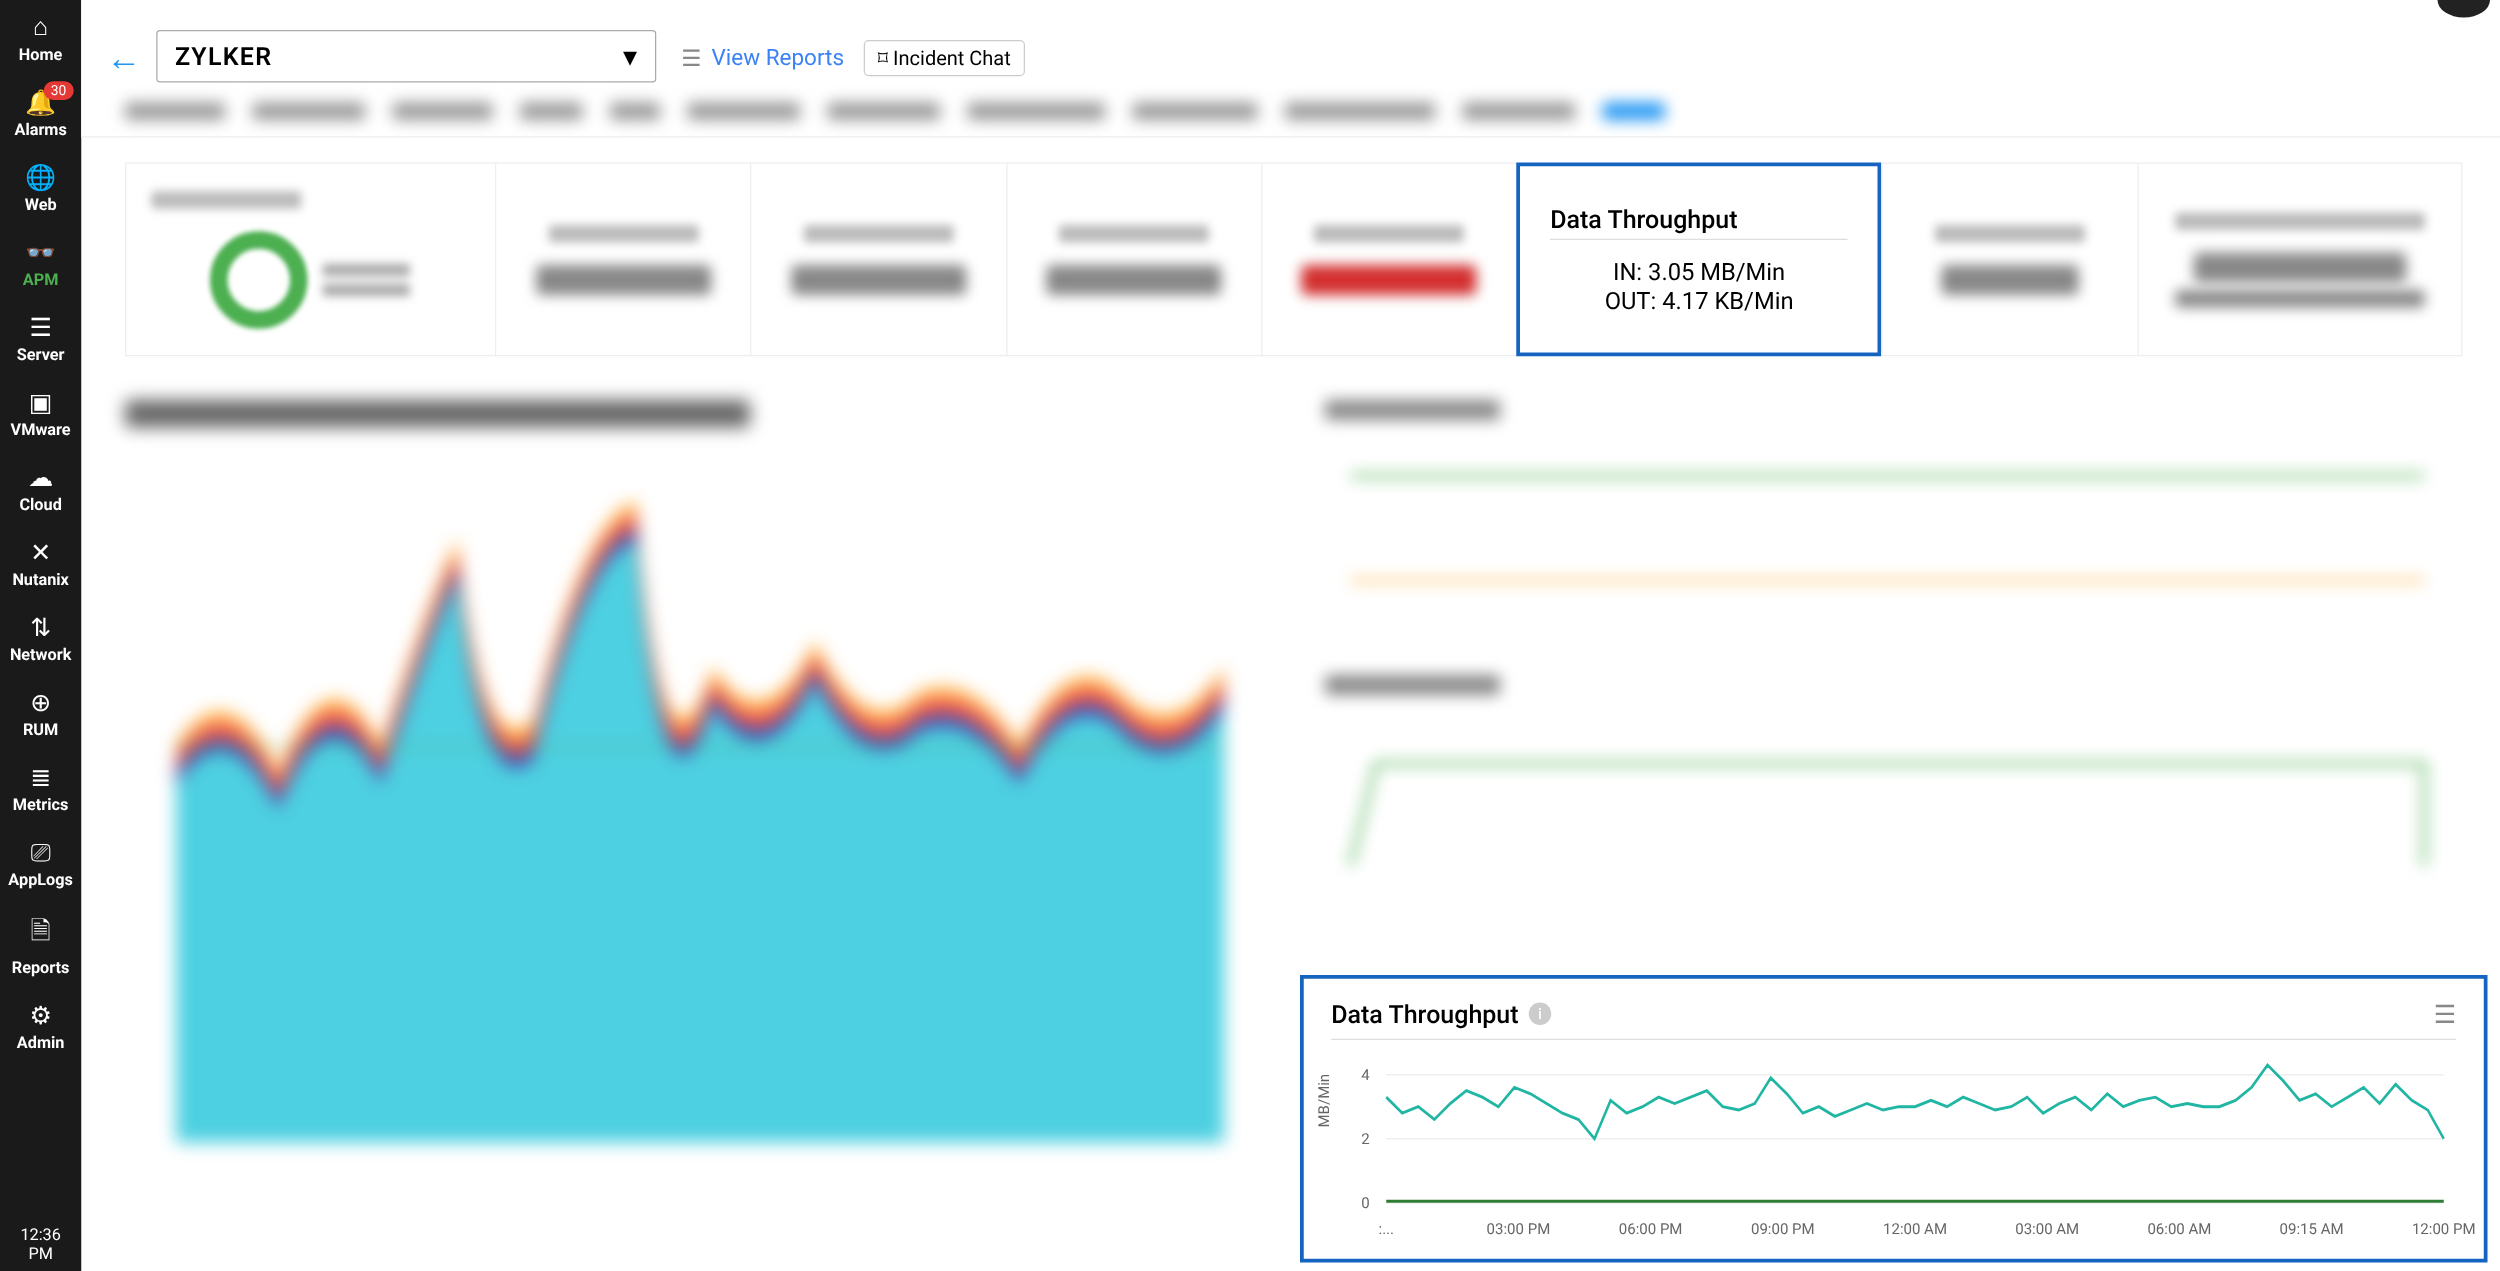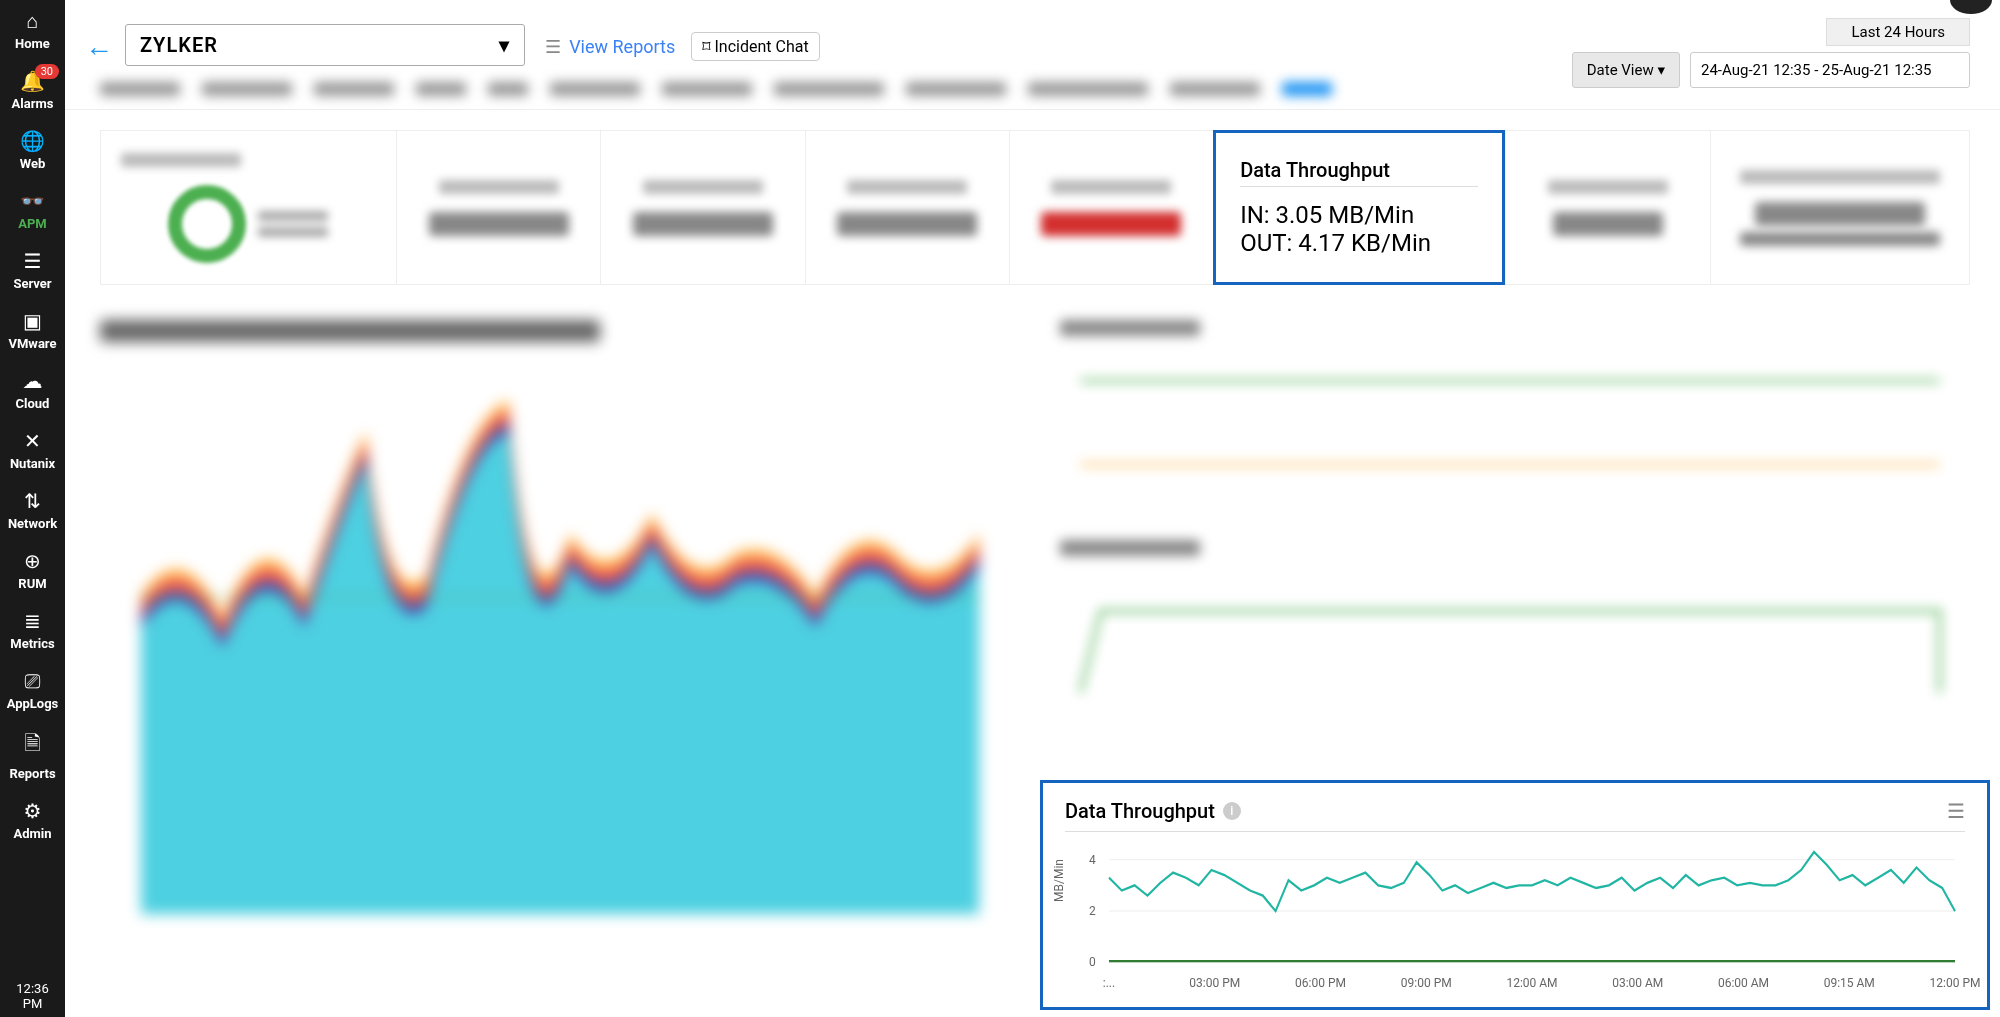--- a/index.html
+++ b/index.html
@@ -39,21 +39,21 @@
 .stat-card:last-child { border-right: 1px solid #eee; }
 .stat-blurred .stat-title { width: 120px; height: 14px; background: #bbb; border-radius: 3px; filter: blur(4px); margin-bottom: 18px; }
 .stat-blurred .stat-value { width: 140px; height: 24px; background: #888; border-radius: 4px; filter: blur(5px); }
 .stat-blurred .stat-value.red { background: #d32f2f; }
 .stat-health { display: flex; align-items: center; gap: 12px; }
 .stat-health .donut { width: 78px; height: 78px; border-radius: 50%; border: 14px solid #4caf50; filter: blur(2px); }
 .stat-health .legend { display: flex; flex-direction: column; gap: 6px; filter: blur(4px); }
 .stat-health .legend div { width: 70px; height: 10px; background: #aaa; border-radius: 2px; }
 .stat-focused { border: 3px solid #1565c0 !important; padding: 14px 24px; align-items: flex-start; }
 .stat-focused .title { font-size: 20px; font-weight: 500; padding-bottom: 4px; border-bottom: 1px solid #ddd; width: 100%; margin-bottom: 14px; }
-.stat-focused .line { font-size: 24px; width: 100%; }
+.stat-focused .line { font-size: 19px; text-align: center; width: 100%; }
 
 
 .charts-area { position: absolute; left: 100px; top: 320px; right: 30px; bottom: 0; }
 .chart-big-blur { position: absolute; left: 0; top: 0; width: 920px; height: 620px; filter: blur(7px); }
 .chart-big-blur .title { width: 500px; height: 22px; background: #666; border-radius: 4px; margin-bottom: 20px; }
 .chart-small-blur { position: absolute; filter: blur(6px); }
 .chart-small-blur .title { width: 140px; height: 16px; background: #888; border-radius: 3px; margin-bottom: 14px; }
 .cs1 { left: 960px; top: 0; width: 900px; height: 200px; }
 .cs2 { left: 960px; top: 220px; width: 900px; height: 200px; }
 
@@ -143,30 +143,20 @@
     <span>ZYLKER</span>
     <span>▾</span>
   </div>
   <div class="topbar-links">
     <span class="hamburger">☰</span>
     <span class="view-reports">View Reports</span>
     <span class="incident-chat">
       <span>⌑</span>
       <span>Incident Chat</span>
     </span>
-  </div>
-  <div class="topbar-right">
-    <div class="time-label">Last 24 Hours</div>
-    <div class="time-row">
-      <div class="date-view-btn">
-        <span>Date View</span>
-        <span> ▾</span>
-      </div>
-      <div class="date-range">24-Aug-21 12:35 - 25-Aug-21 12:35</div>
-    </div>
   </div>
   <div class="avatar-stub"></div>
 </div>
 
 <div class="tabrow">
   <span style="width:80px"></span>
     <span style="width:90px"></span>
     <span style="width:80px"></span>
   <span style="width:50px"></span>
     <span style="width:40px"></span>

